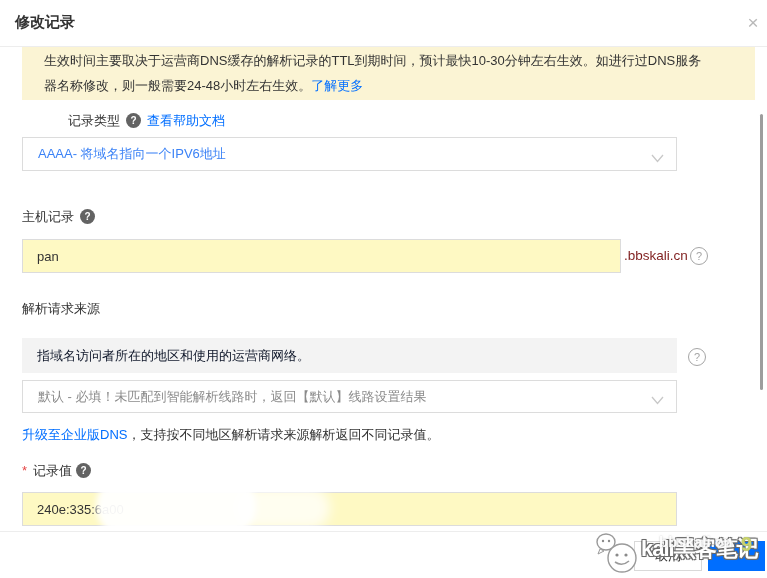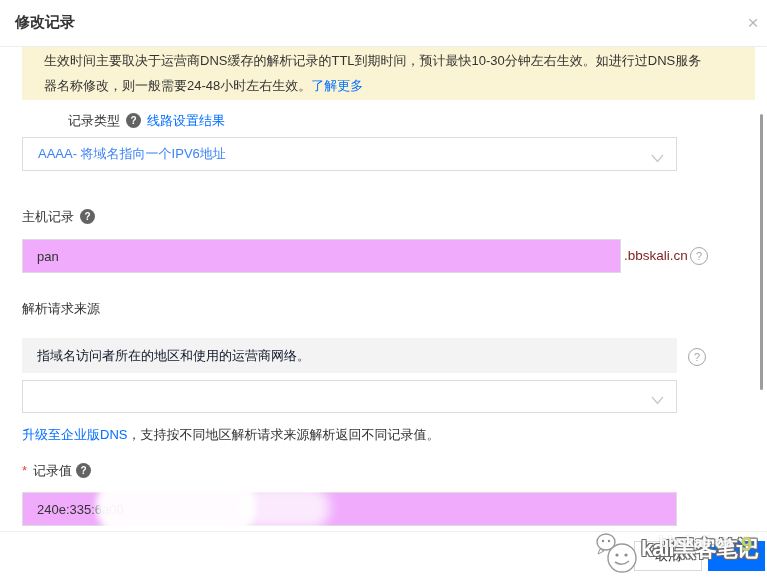--- a/index.html
+++ b/index.html
@@ -27,21 +27,21 @@
   .help-outline { position:absolute; width:18px; height:18px; border-radius:50%; border:1px solid #a5a5a5;
                   color:#a5a5a5; font-size:11px; line-height:16px; text-align:center; cursor:pointer; background:#fff0; }
   .req { color:#e54545; margin-right:2px; font-size:13px; }
 
   
   .selbox { position:absolute; left:22px; width:655px; height:34px; border:1px solid #dcdcdc; background:#fff;
             display:flex; align-items:center; padding:0 30px 0 15px; cursor:pointer; }
   .selbox .seltext { color:#3b82f6; }
   .selbox .gray { color:#8b8b8b; }
   .chev { position:absolute; right:12px; top:13px; }
-  .tinput { position:absolute; left:22px; height:34px; border:1px solid #dcdcdc; background:#f0abfc;
+  .tinput { position:absolute; left:22px; height:34px; border:1px solid #dcdcdc; background:#fef9c3;
             padding:0 14px; font-size:13px; color:#333; font-family:inherit; outline:none; }
   .suffix { position:absolute; left:624px; top:248px; color:#7f1d1d; font-size:13.5px; }
 
   .infobox { position:absolute; left:22px; top:338px; width:655px; height:35px; background:#f3f3f3;
              line-height:35px; padding-left:15px; color:#0f172a; }
 
   .upgrade { position:absolute; left:22px; top:426px; font-size:13px; color:#333; }
 
   
   .blur1 { position:absolute; left:96px; top:475px; width:160px; height:62px; background:rgba(255,255,255,.95);
@@ -77,21 +77,21 @@
   <div class="hdr-title">修改记录</div>
   <div class="hdr-close">×</div>
   <div class="hdr-line"></div>
 
   <div class="banner"><span>生效时间主要取决于运营商DNS缓存的解析记录的TTL到期时间，预计最快10-30分钟左右生效。如进行过DNS服务器名称修改，则一般需要24-48小时左右生效。</span><a class="link">了解更多</a>
   </div>
 
   <div class="lrow" style="top:112px;margin-left:46px;">
     <span class="lbl">记录类型</span>
     <span class="help-filled">?</span>
-    <a class="link">线路设置结果</a>
+    <a class="link">查看帮助文档</a>
   </div>
   <div class="selbox" style="top:137px;">
     <span class="seltext">AAAA- 将域名指向一个IPV6地址</span>
     <span class="chev">
       <svg width="13" height="9" viewBox="0 0 13 9">
           <polyline points="1,1 6.5,7.5 12,1" fill="none" stroke="#c8c8c8" stroke-width="1.3"></polyline>
         </svg>
     </span>
   </div>
 
@@ -102,20 +102,21 @@
   <input class="tinput" style="top: 239px; width: 599px;" value="pan">
   <span class="suffix">.bbskali.cn</span>
   <span class="help-outline" style="left:690px; top:247px;">?</span>
 
   <div class="lrow" style="top:300px;">
     <span class="lbl">解析请求来源</span>
   </div>
   <div class="infobox">指域名访问者所在的地区和使用的运营商网络。</div>
   <span class="help-outline" style="left:688px; top:348px;">?</span>
   <div class="selbox" style="top:380px; height:33px;">
+    <span class="seltext gray">默认 - 必填！未匹配到智能解析线路时，返回【默认】线路设置结果</span>
     <span class="chev" style="top:12px;">
       <svg width="13" height="9" viewBox="0 0 13 9">
           <polyline points="1,1 6.5,7.5 12,1" fill="none" stroke="#c8c8c8" stroke-width="1.3"></polyline>
         </svg>
     </span>
   </div>
   <div class="upgrade"><a class="link">升级至企业版DNS</a><span>，支持按不同地区解析请求来源解析返回不同记录值。</span>
   </div>
 
   <div class="lrow" style="top:462px; gap:4px;">

